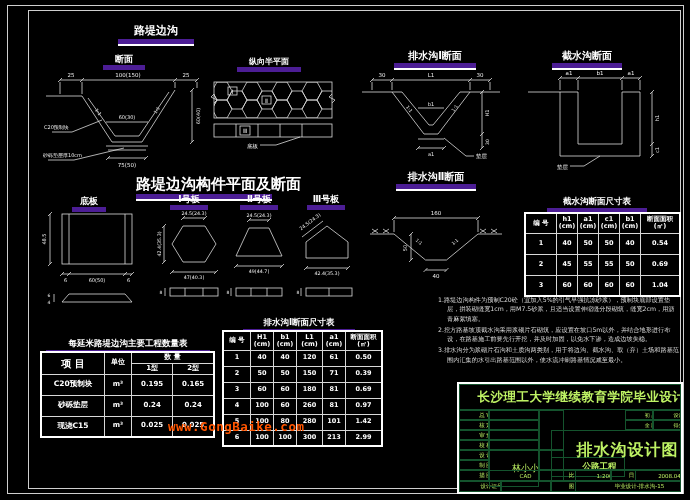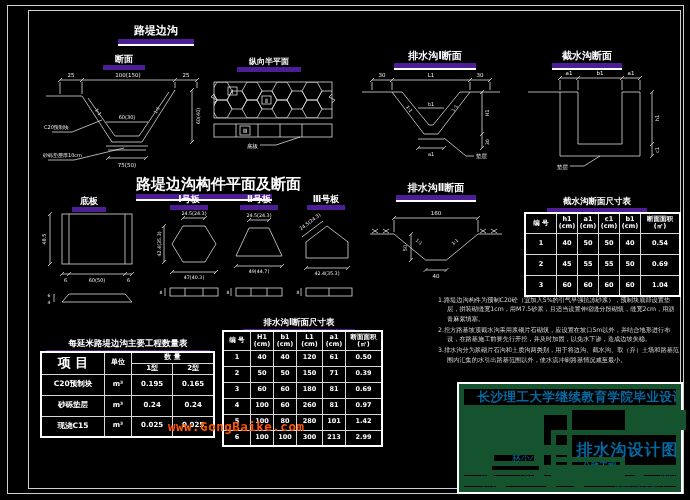--- a/index.html
+++ b/index.html
@@ -12,22 +12,22 @@
   svg{position:absolute;overflow:visible;}
   svg line,svg polyline,svg polygon,svg rect,svg path{stroke:#dcdcdc;stroke-width:0.8;fill:none;}
   svg text{fill:#eee;stroke:none;font-family:"DejaVu Sans",sans-serif;}
   table.ctab{position:absolute;border-collapse:collapse;background:#000;border:2px solid #fff;table-layout:fixed;}
   .ctab th,.ctab td{border:1px solid #d8d8d8;color:#fff;text-align:center;vertical-align:middle;
      padding:0;white-space:pre-line;font-weight:bold;line-height:1.1;}
   .notes{position:absolute;color:#ddd;}
   .notes .nt{font-weight:bold;color:#fff;}
   .note-item{padding-left:9px;text-indent:-9px;margin-top:2px;line-height:1.5;}
   #titleblock{position:absolute;border:2px solid #fff;background:#000;}
-  .tbc{position:absolute;border:5px solid #14532d;box-sizing:border-box;display:flex;
-       align-items:center;justify-content:center;color:#0369a1;overflow:hidden;white-space:nowrap;padding-left:23px;}
+  .tbc{position:absolute;border:1px solid #14532d;box-sizing:border-box;display:flex;
+       align-items:center;justify-content:center;color:#bef264;overflow:hidden;white-space:nowrap;padding-left:23px;}
   #watermark{position:absolute;font-weight:bold;font-family:"DejaVu Sans Mono",monospace;
        letter-spacing:0.5px;z-index:30;}
 </style>
 </head>
 <body>
 
 <div id="sheet">
 
   <div class="frame" style="left:7px;top:5px;width:675px;height:487px;"></div>
   <div class="frame" style="left:28px;top:10px;width:651px;height:477px;border-width:1.5px;"></div>
@@ -35,21 +35,21 @@
   <div class="t du" style="left:118px;top:25px;width:76px;font-size:11px;">路堤边沟</div>
   <div class="t" style="left:103px;top:54px;width:42px;font-size:9px;">断面</div>
   <div class="t" style="left:237px;top:57px;width:64px;font-size:8px;">纵向半平面</div>
   <div class="t du" style="left:394px;top:50px;width:82px;font-size:10px;">排水沟Ⅰ断面</div>
   <div class="t du" style="left:552px;top:50px;width:70px;font-size:10px;">截水沟断面</div>
   <div class="t du" style="left:136px;top:176px;width:136px;font-size:15px;">路堤边沟构件平面及断面</div>
   <div class="t" style="left:72px;top:196px;width:34px;font-size:9px;">底板</div>
   <div class="t" style="left:170px;top:194px;width:38px;font-size:9px;">Ⅰ号板</div>
   <div class="t" style="left:240px;top:194px;width:38px;font-size:9px;">Ⅱ号板</div>
   <div class="t" style="left:307px;top:194px;width:38px;font-size:9px;">Ⅲ号板</div>
-  <div class="t du" style="left:396px;top:182px;width:80px;font-size:10px;">排水沟Ⅱ断面</div>
+  <div class="t du" style="left:396px;top:171px;width:80px;font-size:10px;">排水沟Ⅱ断面</div>
   <div class="t" style="left:547px;top:197px;width:100px;font-size:8.5px;">截水沟断面尺寸表</div>
   <div class="t" style="left:243px;top:318px;width:112px;font-size:8.5px;">排水沟Ⅰ断面尺寸表</div>
   <div class="t" style="left:46px;top:339px;width:164px;font-size:8.5px;">每延米路堤边沟主要工程数量表</div>
 
   <svg style="left:42px;top:66px;" width="168" height="106" viewBox="0 0 168 106">
     <line x1="18" y1="14" x2="155" y2="14"></line>
     <line x1="16" y1="16" x2="20" y2="12"></line>
       <line x1="38" y1="16" x2="42" y2="12"></line>
     <line x1="131" y1="16" x2="135" y2="12"></line>
       <line x1="153" y1="16" x2="157" y2="12"></line>
@@ -407,21 +407,21 @@
           <td>300</td>
           <td>213</td>
           <td>2.99</td>
         </tr>
   </tbody>
     </table>
 
   <table class="ctab" style="left:40px;top:351px;width:175px;font-size:7px;">
     <tbody>
         <tr style="height:11px;">
-      <th rowspan="2" style="width:62px;font-size:13px;">项  目</th>
+      <th rowspan="2" style="width:62px;font-size:10px;">项  目</th>
       <th rowspan="2" style="width:26px;">单位</th>
       <th colspan="2">数  量</th>
     </tr>
     <tr style="height:11px;">
       <th style="width:43px;">1型</th>
       <th style="width:44px;">2型</th>
     </tr>
     <tr style="height:21px;">
           <td style="font-size:7.5px;">C20预制块</td>
           <td>m³</td>
@@ -460,21 +460,21 @@
     <div class="tbc" style="left:0;top:56px;width:30px;height:10px;font-size:5.5px;">校 核</div>
     <div class="tbc" style="left:0;top:66px;width:30px;height:10px;font-size:5.5px;">设 计</div>
     <div class="tbc" style="left:0;top:76px;width:30px;height:10px;font-size:5.5px;">制 图</div>
     <div class="tbc" style="left:0;top:86px;width:30px;height:11px;font-size:5.5px;">描 图</div>
     <div class="tbc" style="left:0;top:97px;width:42px;height:11px;font-size:5.5px;">设计证号</div>
 
     <div class="tbc" style="left:30px;top:26px;width:50px;height:10px;"></div>
     <div class="tbc" style="left:30px;top:36px;width:50px;height:10px;"></div>
     <div class="tbc" style="left:30px;top:46px;width:50px;height:10px;"></div>
     <div class="tbc" style="left:30px;top:56px;width:50px;height:10px;"></div>
-    <div class="tbc" style="left:30px;top:66px;width:50px;height:16px;font-size:9px;">林小小</div>
+    <div class="tbc" style="left:30px;top:66px;width:50px;height:37px;font-size:9px;">林小小</div>
     <div class="tbc" style="left:30px;top:86px;width:50px;height:11px;font-size:5.5px;">CAD</div>
     <div class="tbc" style="left:42px;top:97px;width:50px;height:11px;"></div>
 
     <div class="tbc" style="left:80px;top:26px;width:12px;height:40px;"></div>
     <div class="tbc" style="left:80px;top:66px;width:12px;height:20px;"></div>
     <div class="tbc" style="left:80px;top:86px;width:12px;height:11px;"></div>
 
     <div class="tbc" style="left:92px;top:26px;width:74px;height:20px;font-size:8.5px;font-weight:bold;margin-top:47px;">公路工程</div>
     <div class="tbc" style="left:166px;top:26px;width:28px;height:10px;font-size:5px;">初 步</div>
     <div class="tbc" style="left:194px;top:26px;width:28px;height:10px;font-size:5px;">设计</div>

